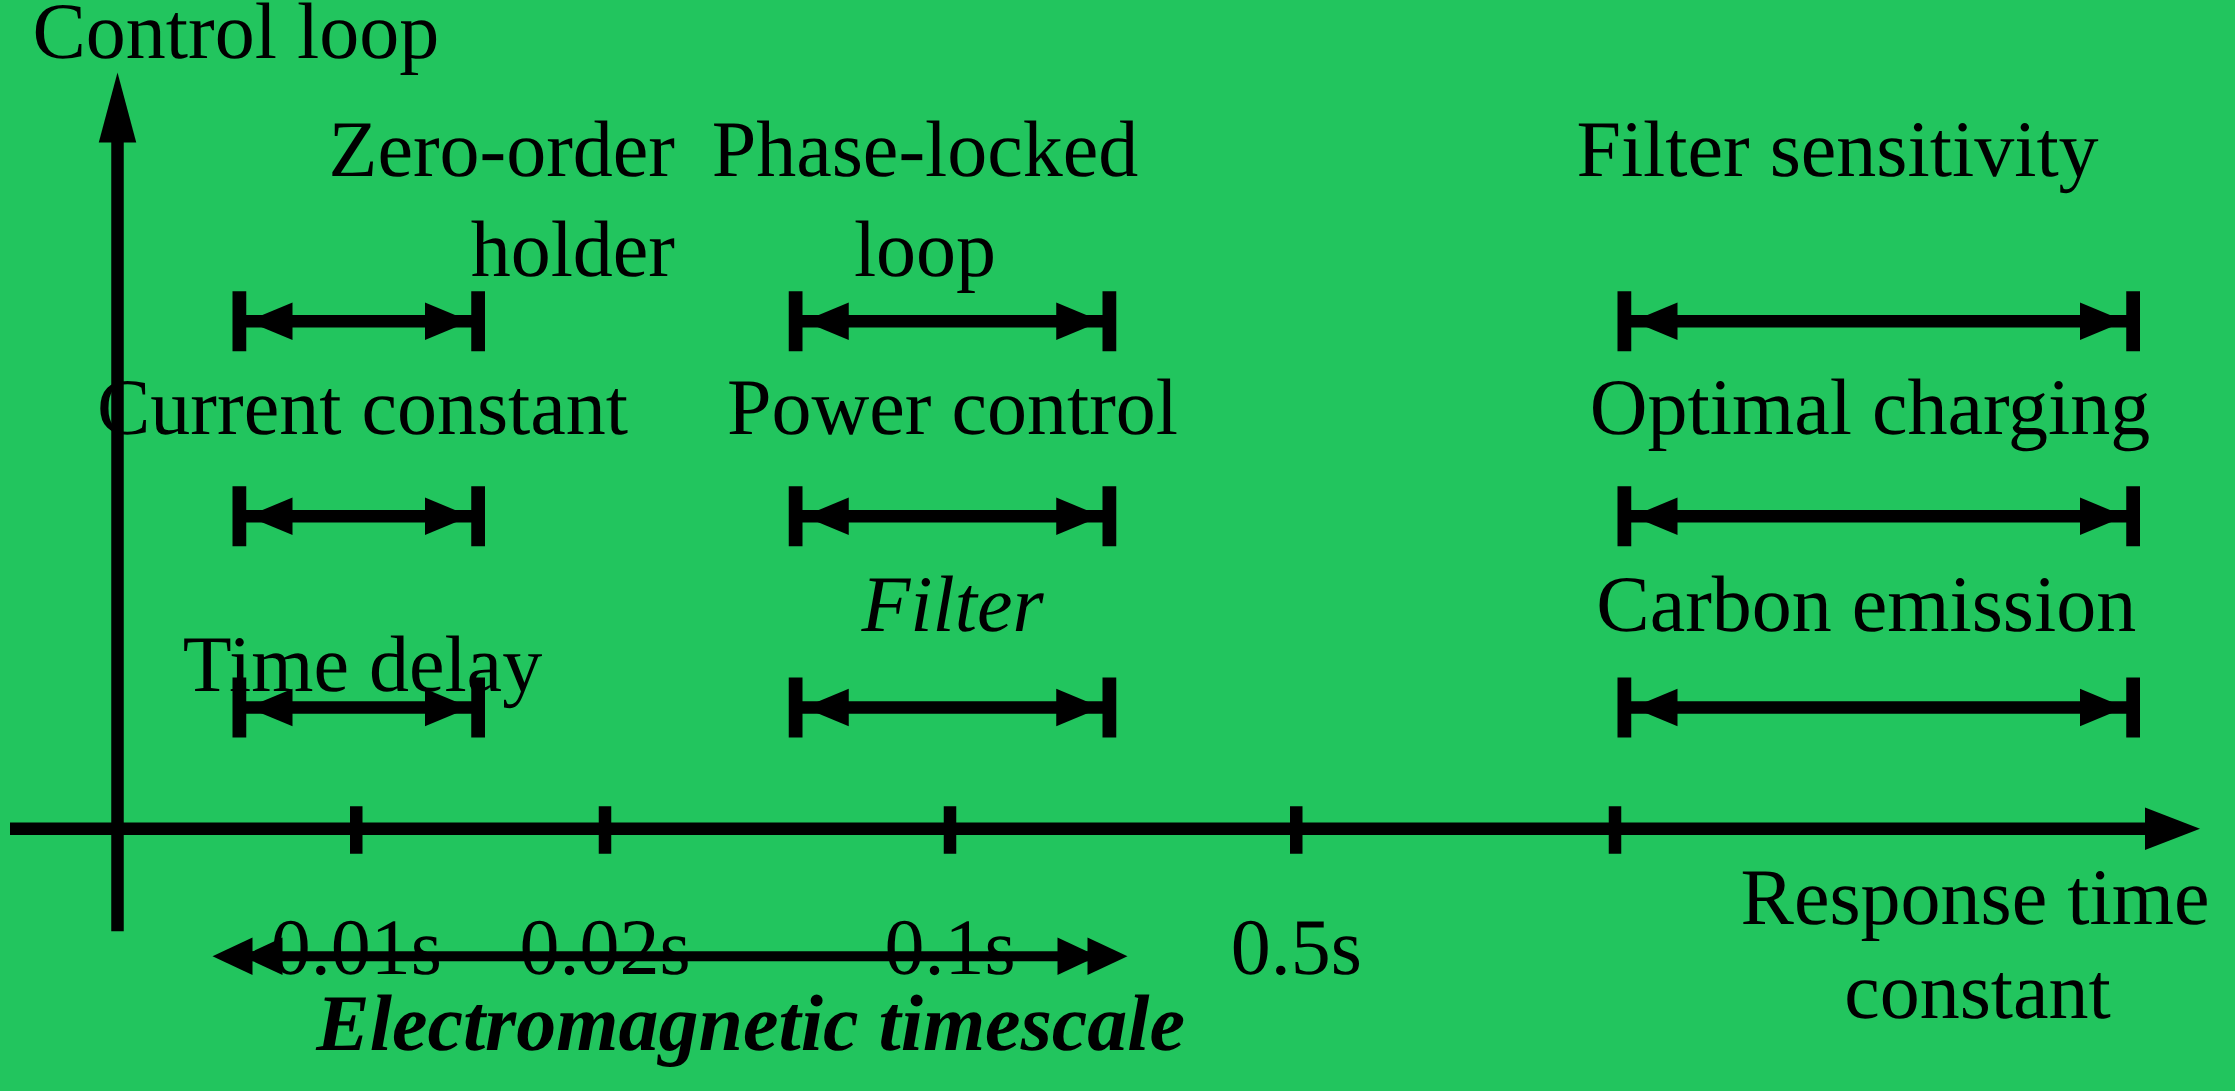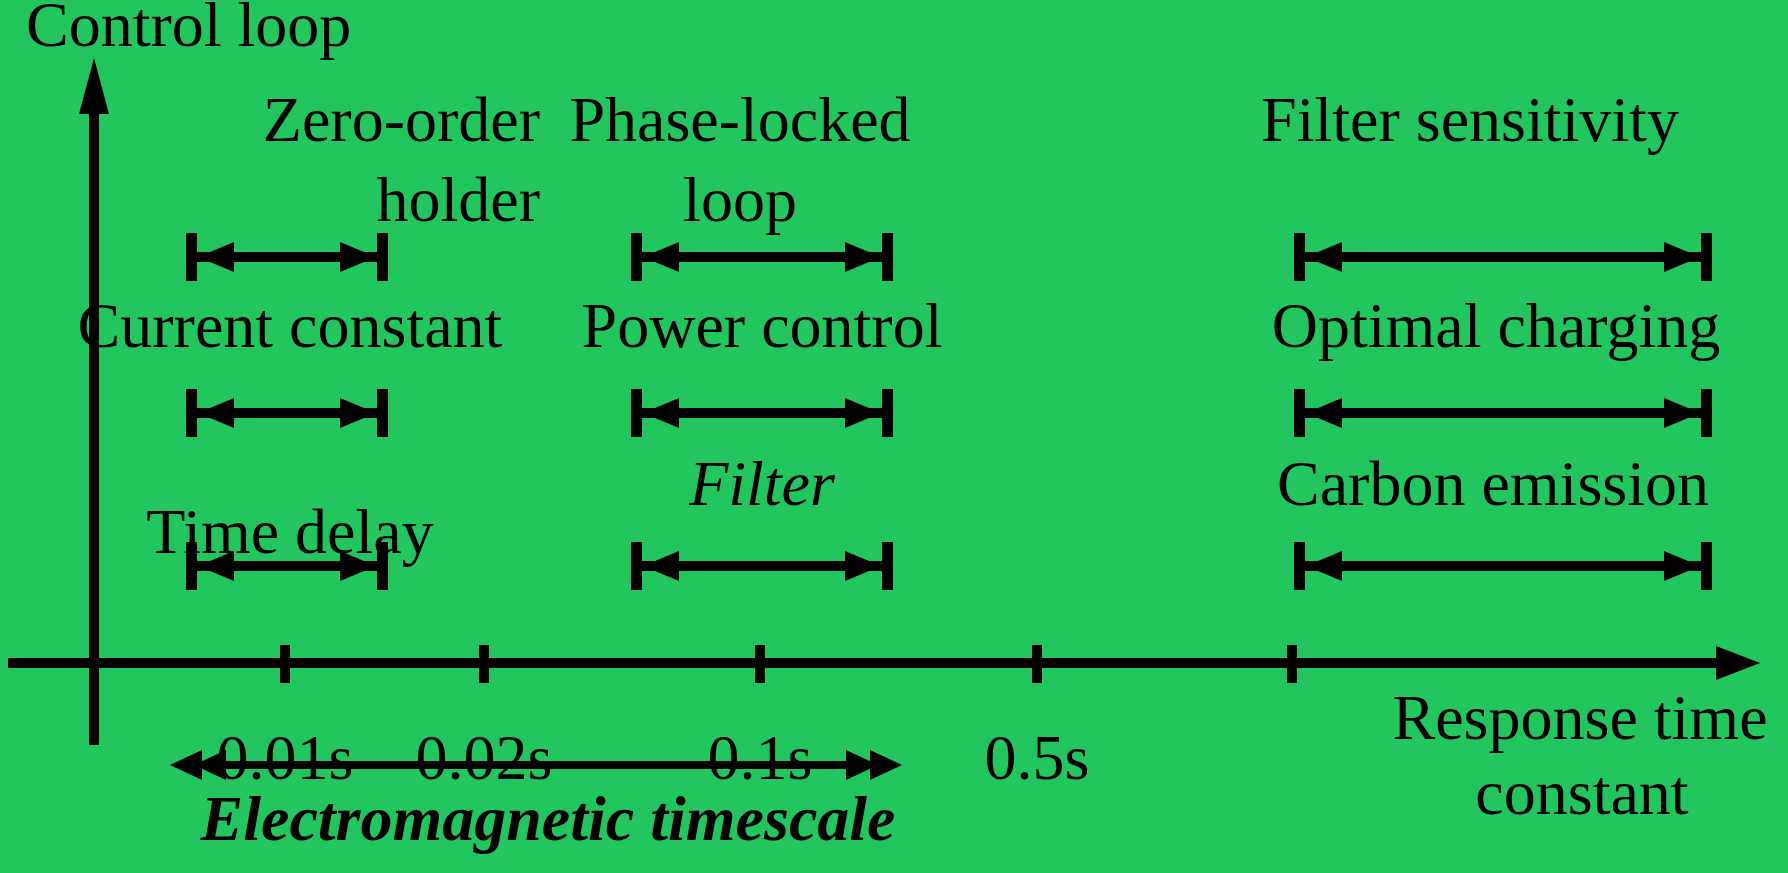--- a/index.html
+++ b/index.html
@@ -143,15 +143,15 @@
   <div class="lbl" style="left:1213px; top:452px; width:560px;">Carbon emission</div>
 
   <div class="lbl tick-lbl" style="left:165px;  top:682px;">0.01s</div>
   <div class="lbl tick-lbl" style="left:364px;  top:682px;">0.02s</div>
   <div class="lbl tick-lbl" style="left:640px;  top:682px;">0.1s</div>
   <div class="lbl tick-lbl" style="left:917px;  top:682px;">0.5s</div>
 
   <div class="lbl" style="left:1370px; top:686px; width:420px;">Response time</div>
   <div class="lbl" style="left:1372px; top:761px; width:420px;">constant</div>
 
-  <div class="lbl em-label" style="left:148px; top:787px; width:800px;">Electromagnetic timescale</div>
+  <div class="lbl em-label" style="left:148px; top:787px; width:800px;text-align:right;">Electromagnetic timescale</div>
 
 </div>
 
 </body></html>

